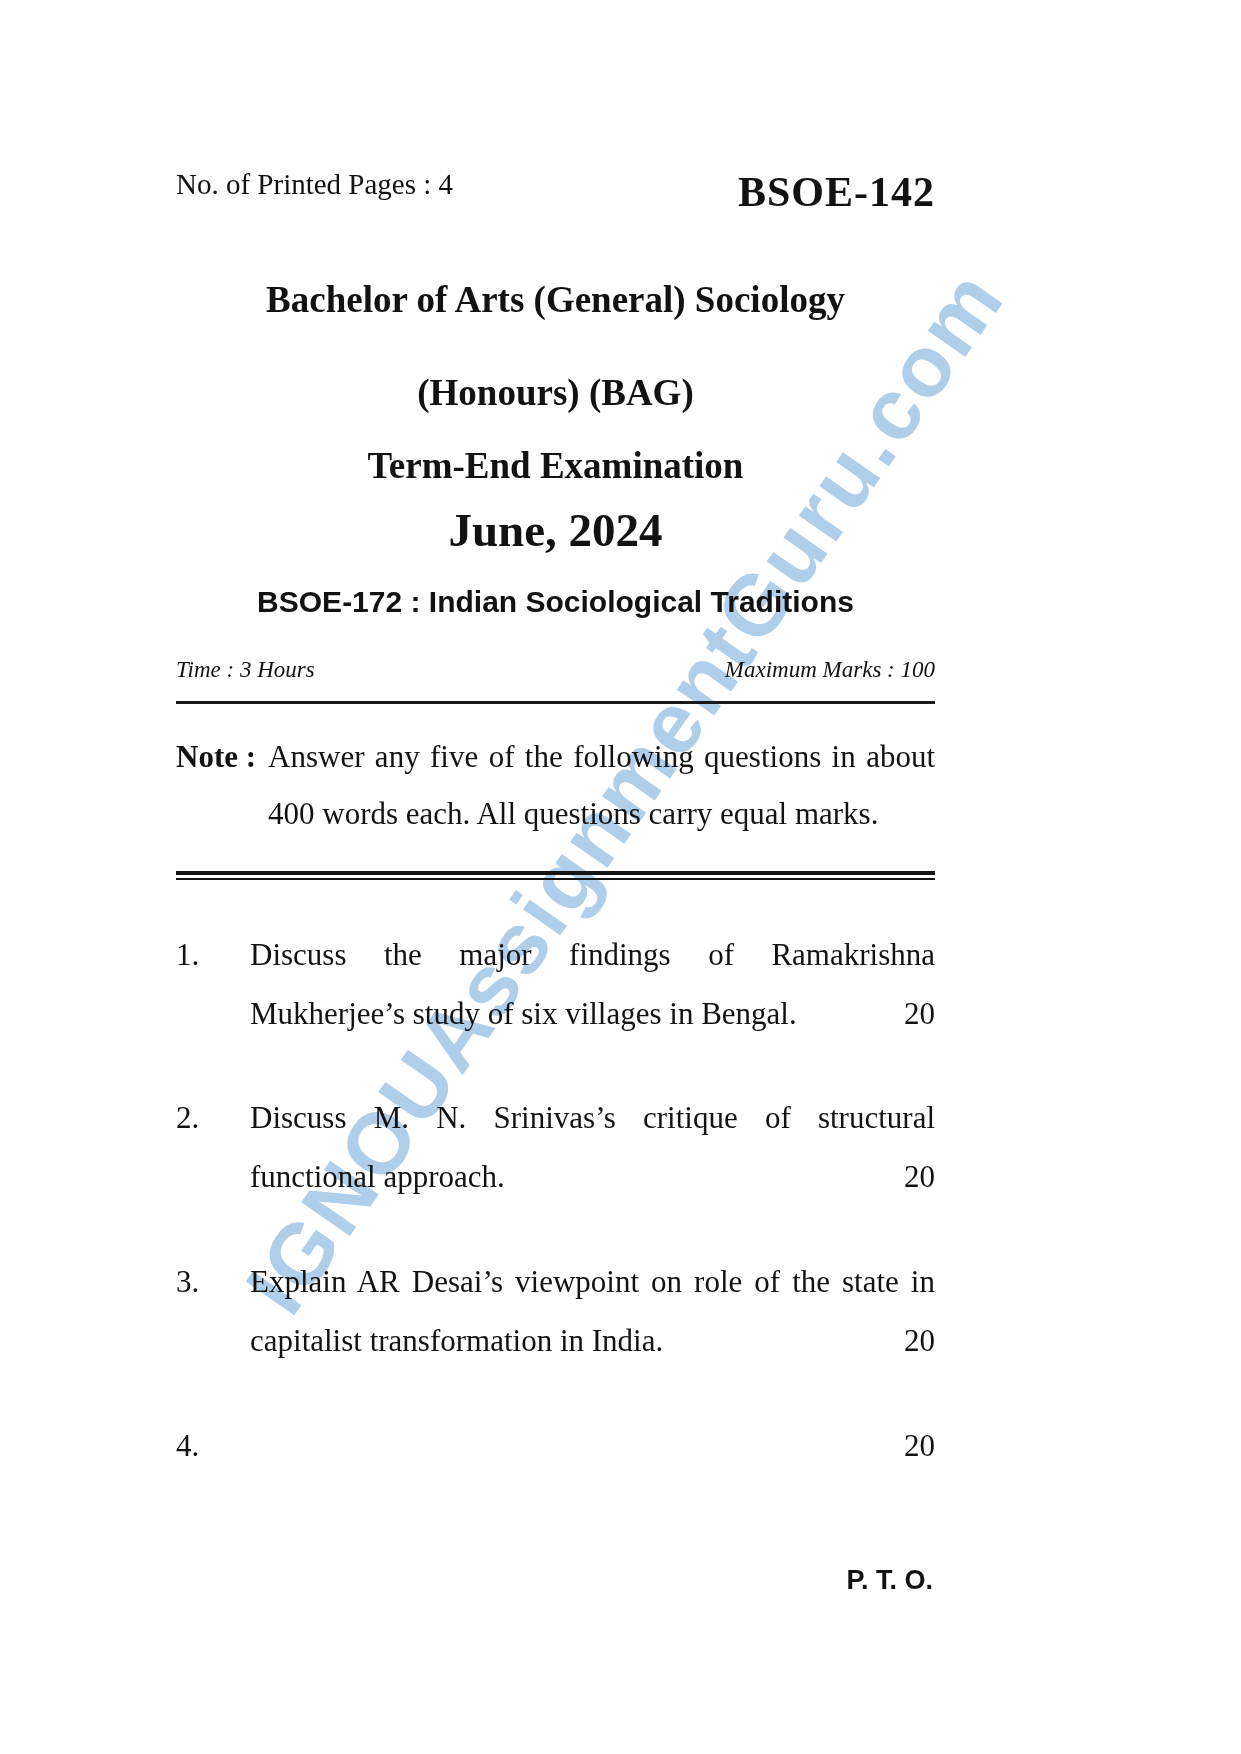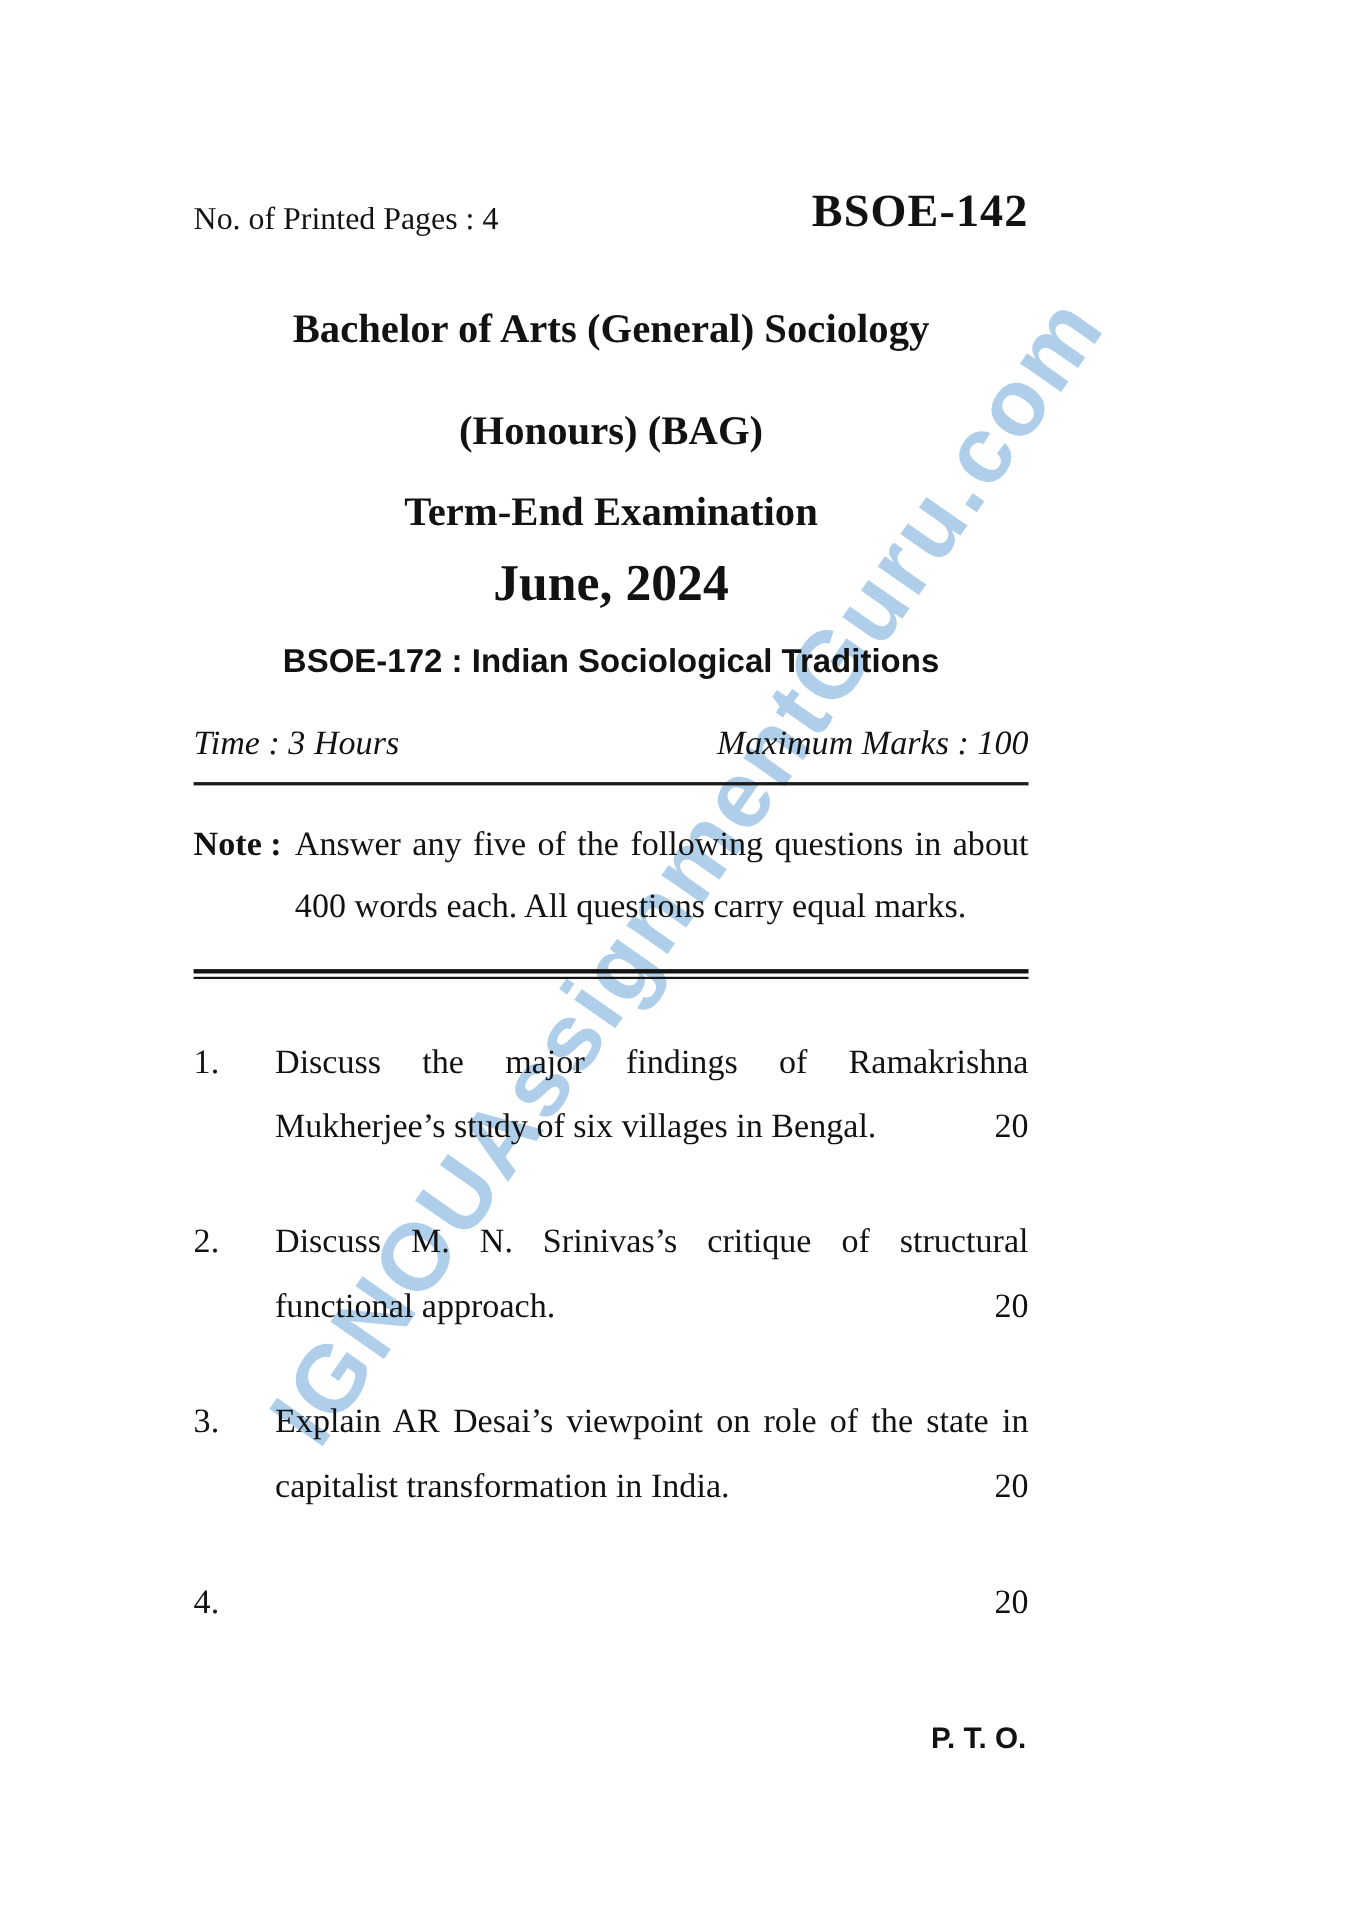--- a/index.html
+++ b/index.html
@@ -34,21 +34,21 @@
     pointer-events: none;
   }
   .content {
     position: relative;
     z-index: 1;
     padding: 168px 306px 0 176px;
   }
   .header-row {
     display: flex;
     justify-content: space-between;
-    align-items: flex-end;
+    align-items: flex-start;
     font-size: 29px;
   }
   .paper-code {
     font-size: 42px;
     font-weight: bold;
     letter-spacing: 1px;
   }
   .title {
     text-align: center;
     font-weight: bold;
@@ -62,21 +62,21 @@
     text-align: center;
     font-family: "Liberation Sans", sans-serif;
     font-weight: bold;
     font-size: 30px;
   }
   .time-row {
     margin: 38px 0 18px;
     display: flex;
     justify-content: space-between;
     font-style: italic;
-    font-size: 31px;
+    font-size: 23px;
   }
   .rule-single {
     border: none;
     border-top: 3px solid #1a1a1a;
     margin: 0;
   }
   .note {
     display: flex;
     margin: 24px 0 28px;
     font-size: 31px;

